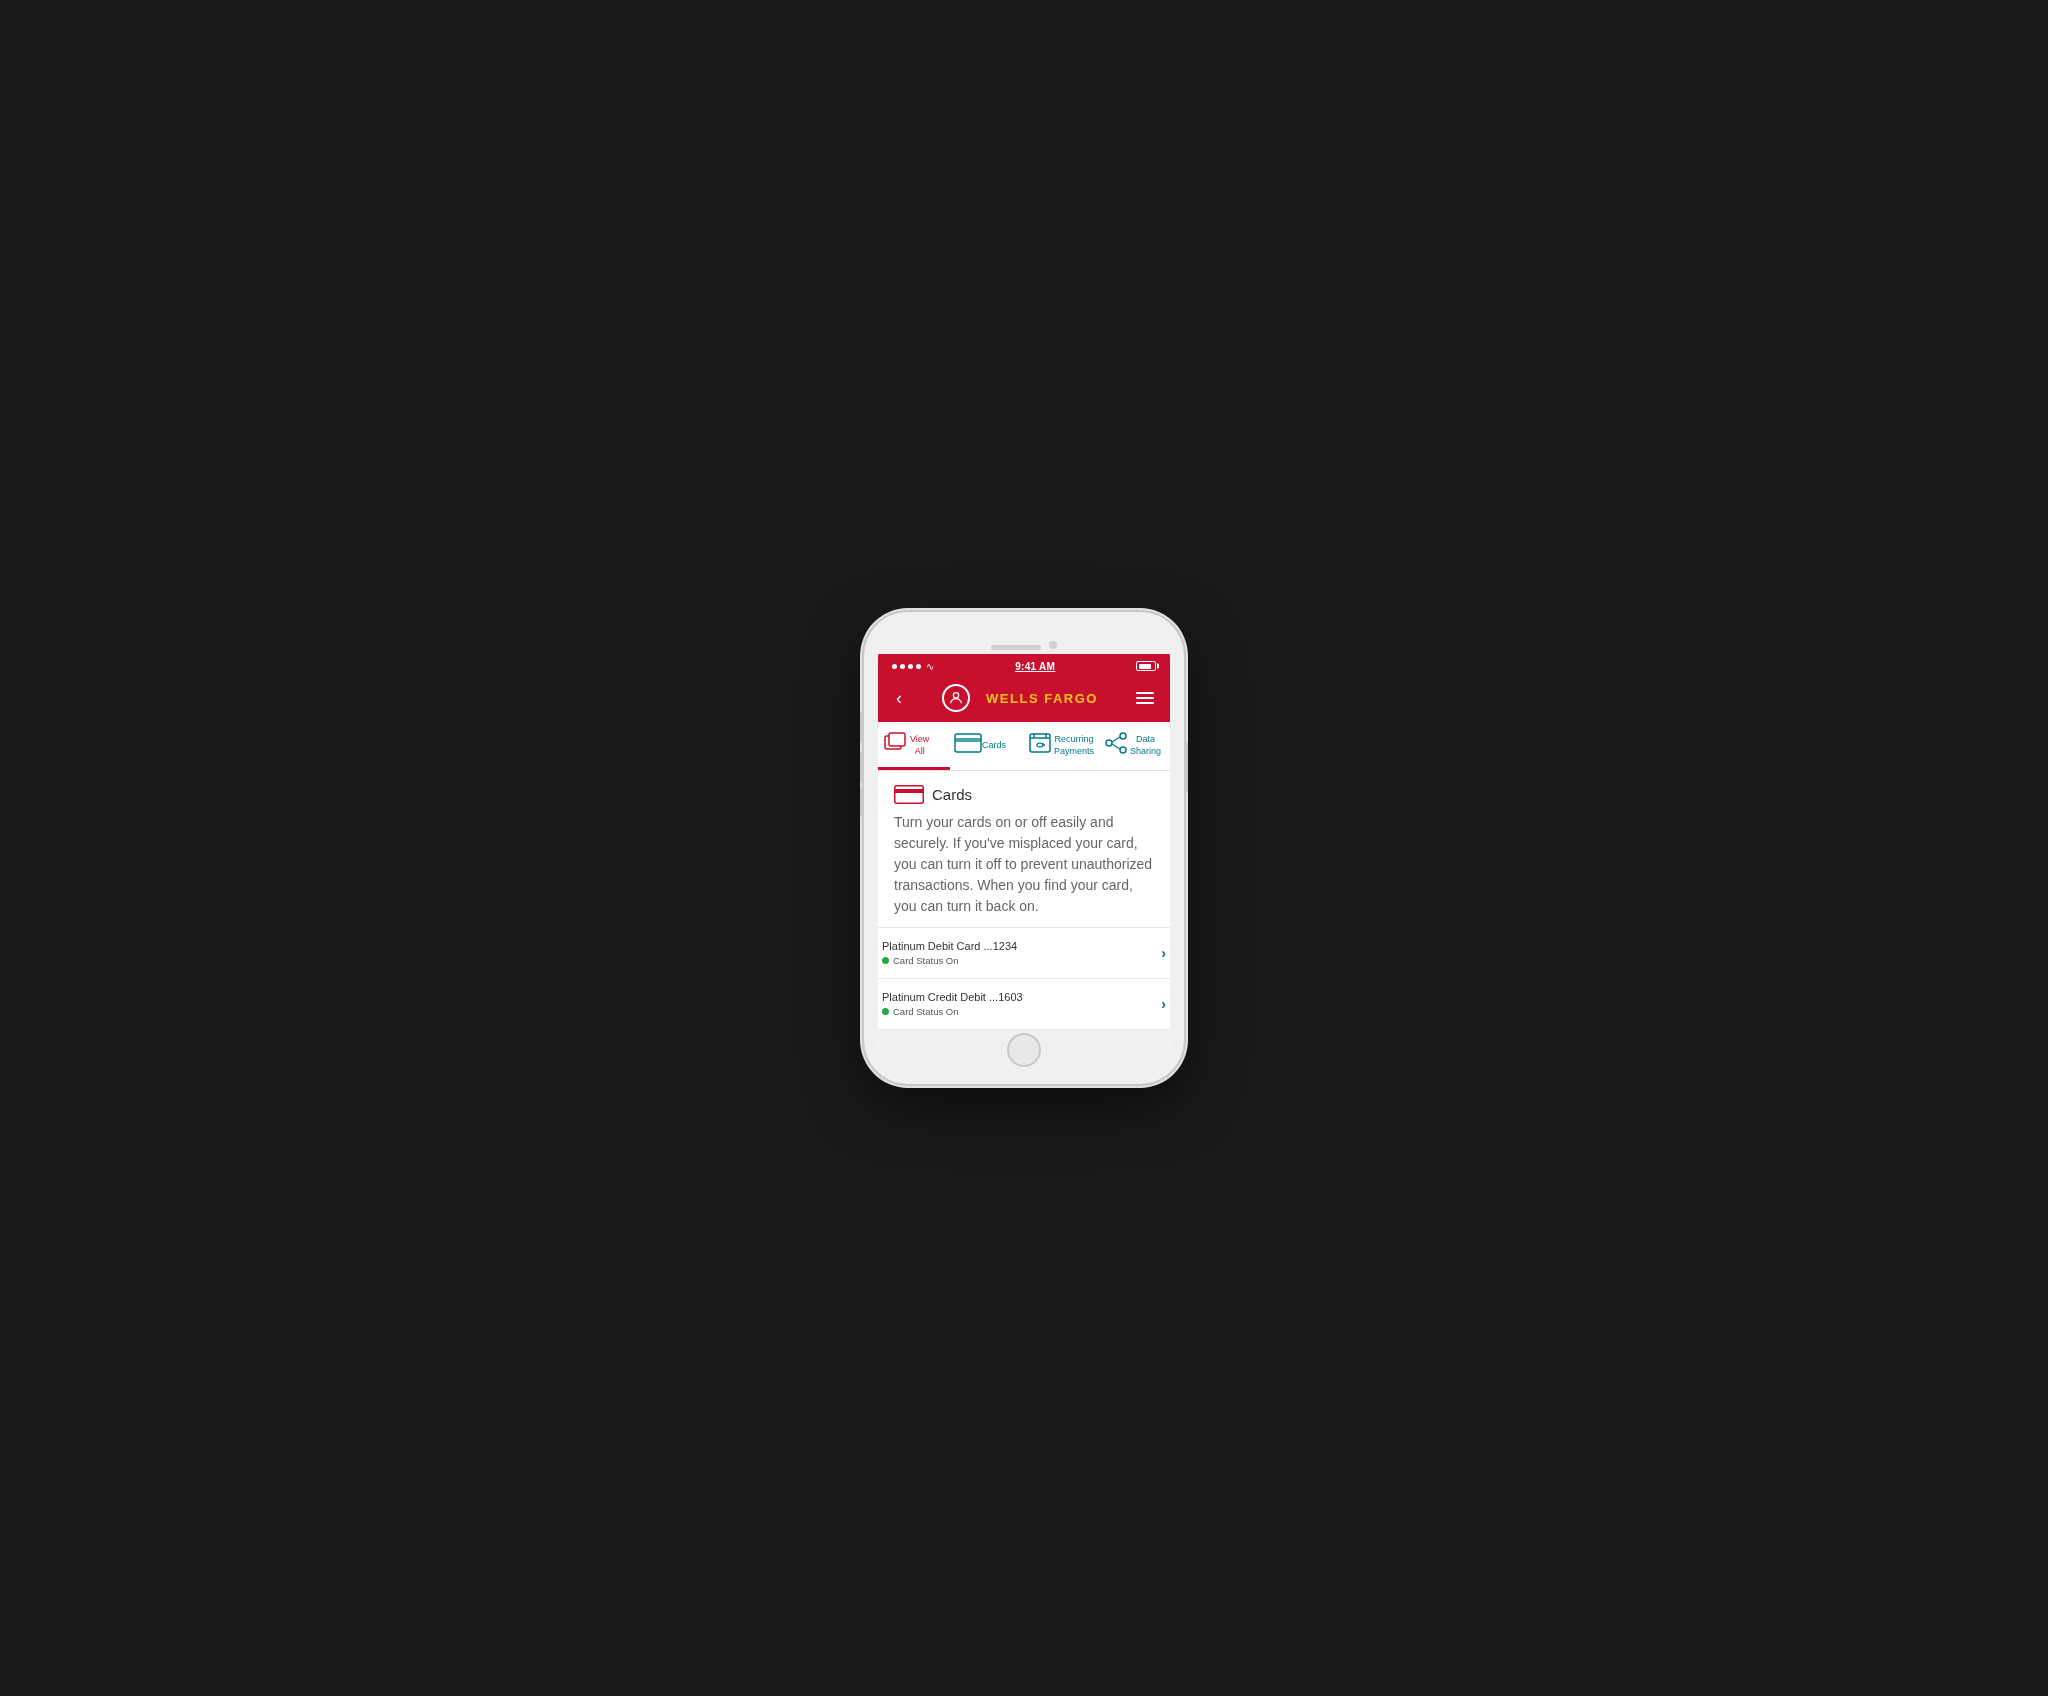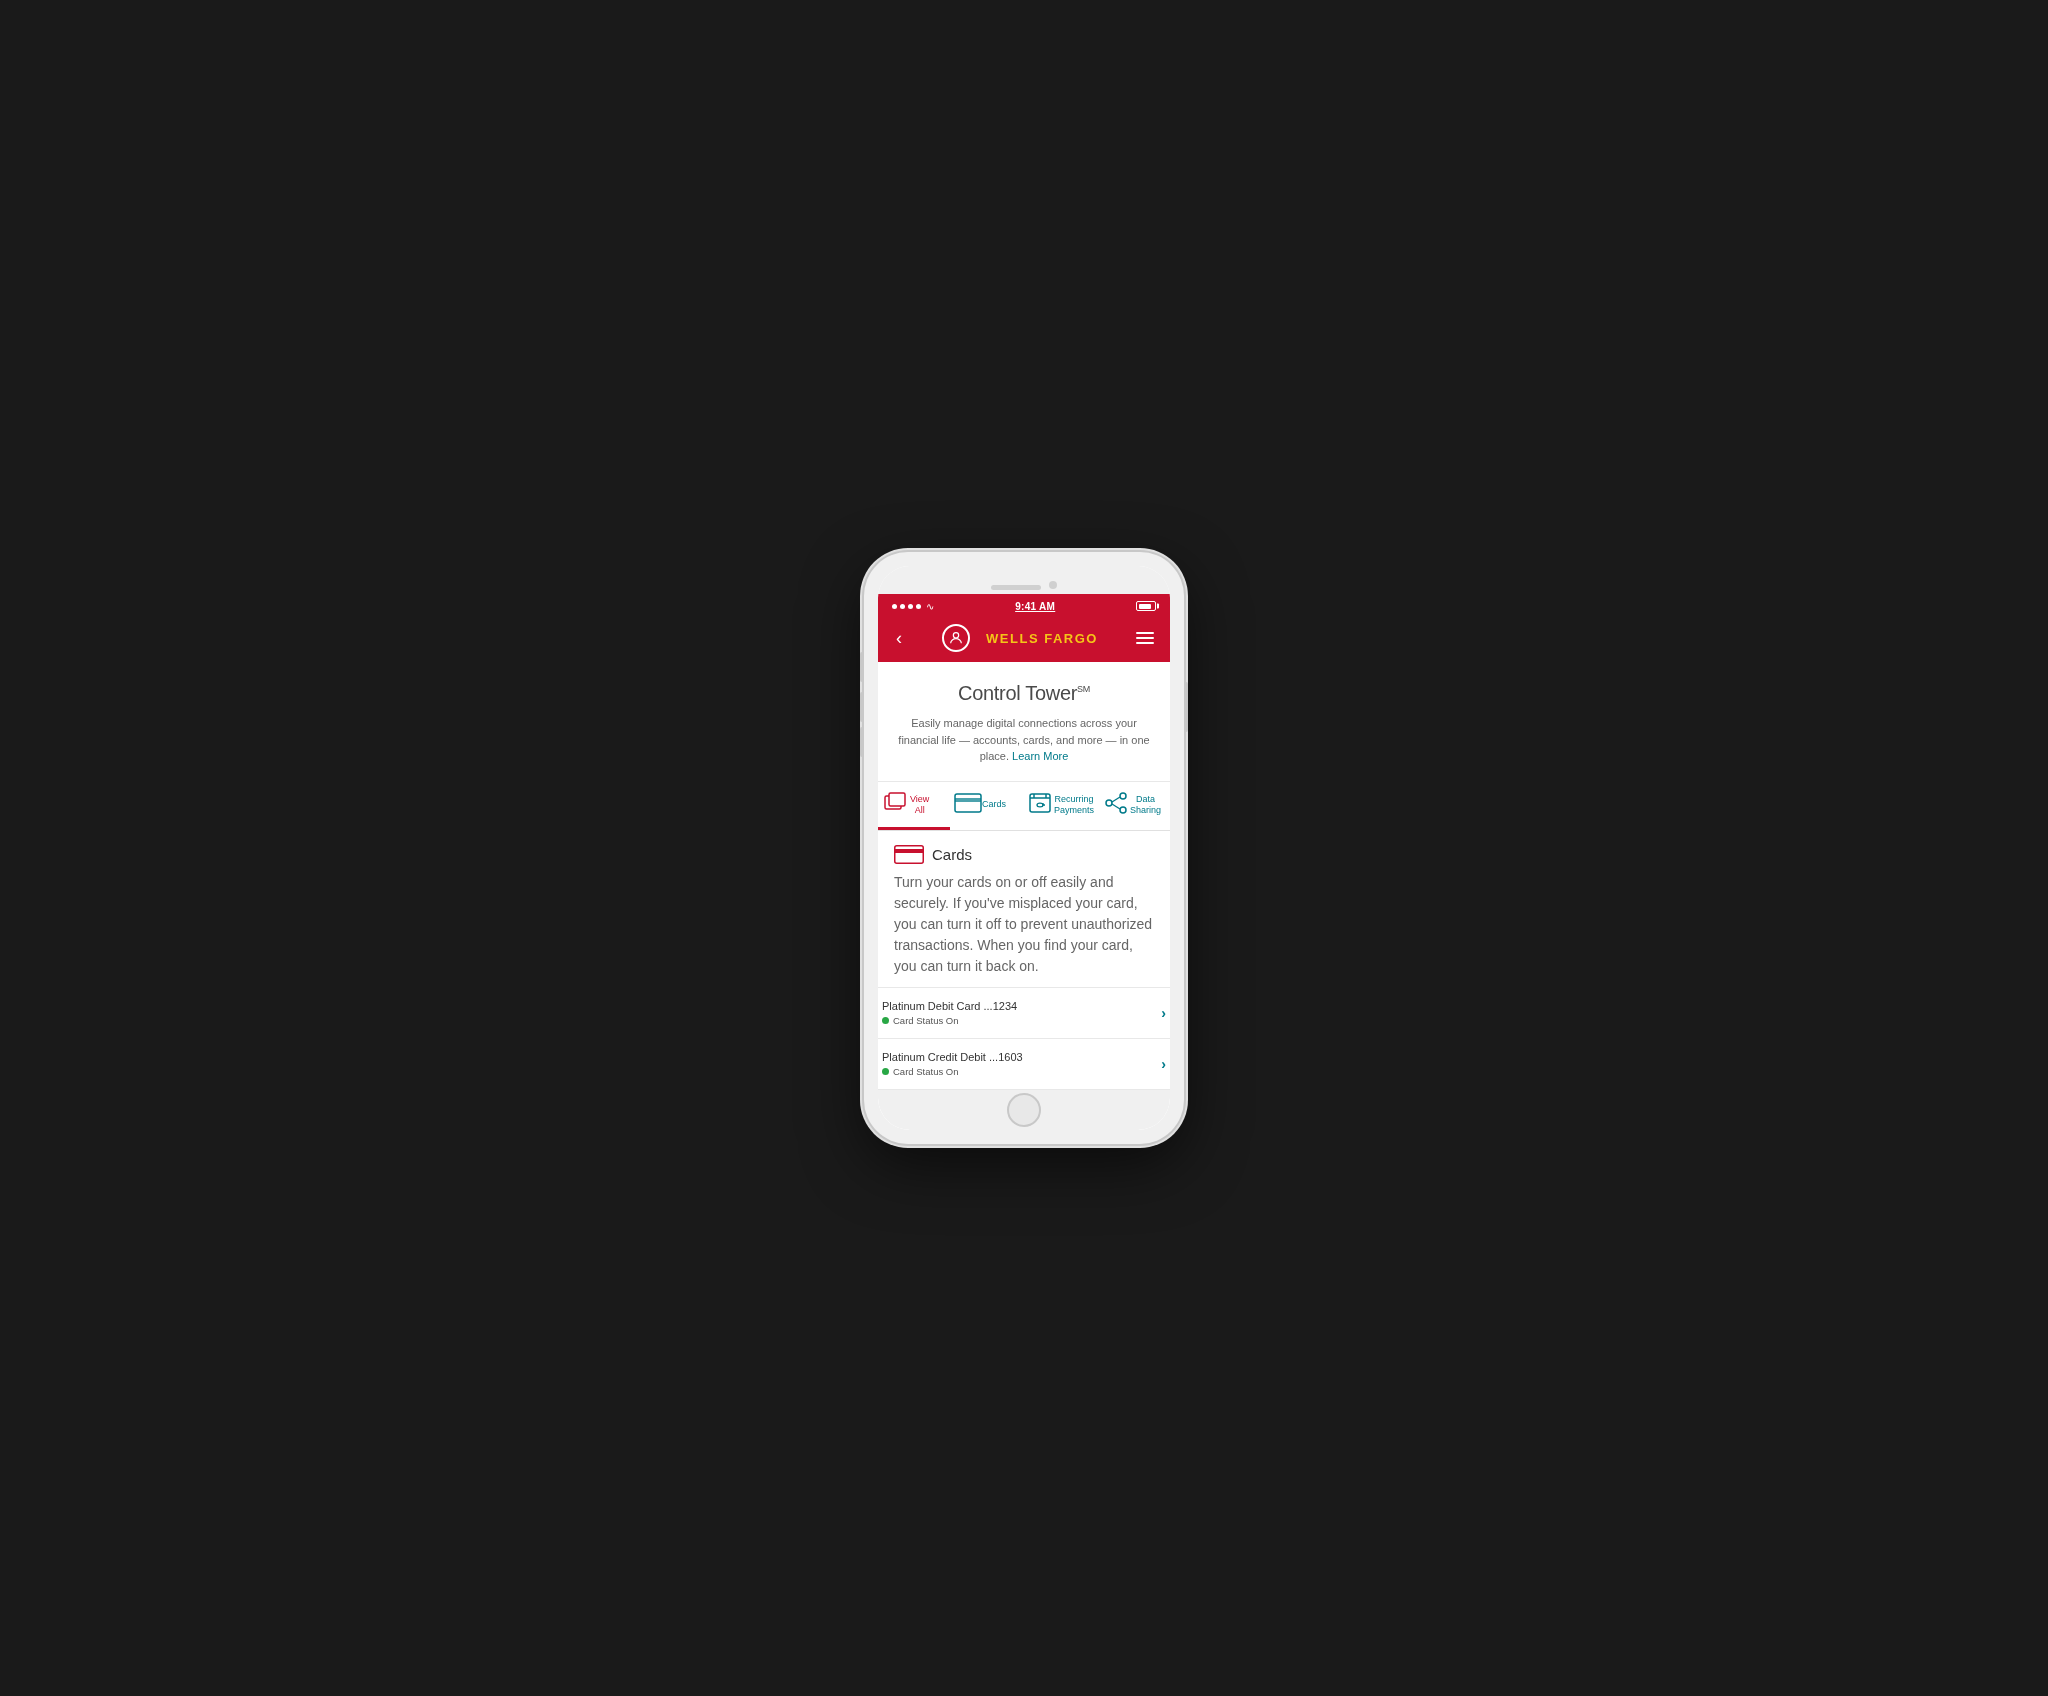--- a/index.html
+++ b/index.html
@@ -390,29 +390,20 @@
       </div>
       <div class="nav-menu">
         <span></span>
         <span></span>
         <span></span>
       </div>
     </div>
 
     <div class="screen-content">
 
-      <div class="hero-section">
-        <div class="hero-title">
-          <span>Control Tower</span><sup>SM</sup>
-        </div>
-        <p class="hero-desc">
-          <span>Easily manage digital connections across your financial life — accounts, cards, and more — in one place.</span>
-          <a class="hero-link" href="#">Learn More</a>
-        </p>
-      </div>
 
       <div class="tab-bar">
 
         <div class="tab-item active">
           <div class="tab-icon">
             <svg width="26" height="22" viewBox="0 0 26 22" fill="none">
 
               <rect x="2" y="4" width="16" height="13" rx="1.5" stroke="#c8102e" stroke-width="1.5" fill="none"></rect>
               <rect x="6" y="1" width="16" height="13" rx="1.5" stroke="#c8102e" stroke-width="1.5" fill="white"></rect>
             </svg>

